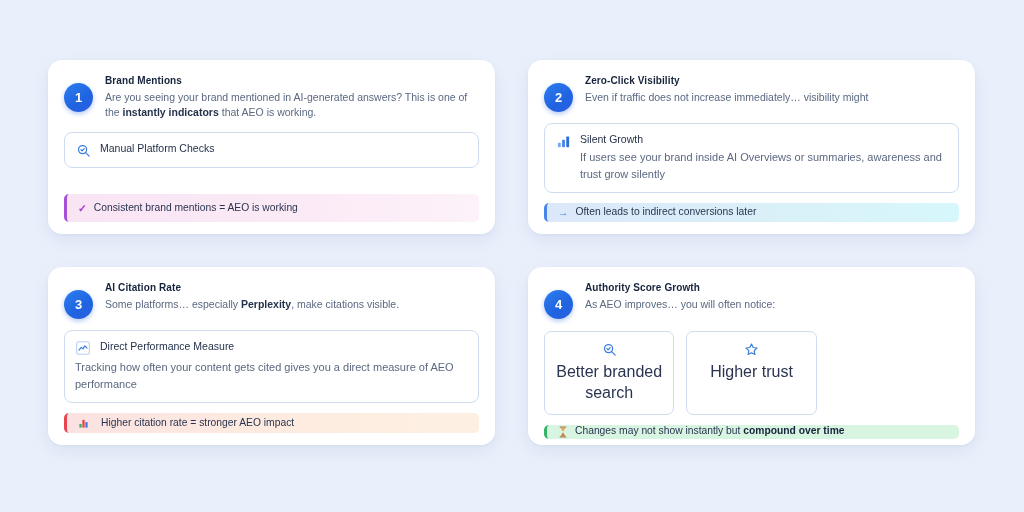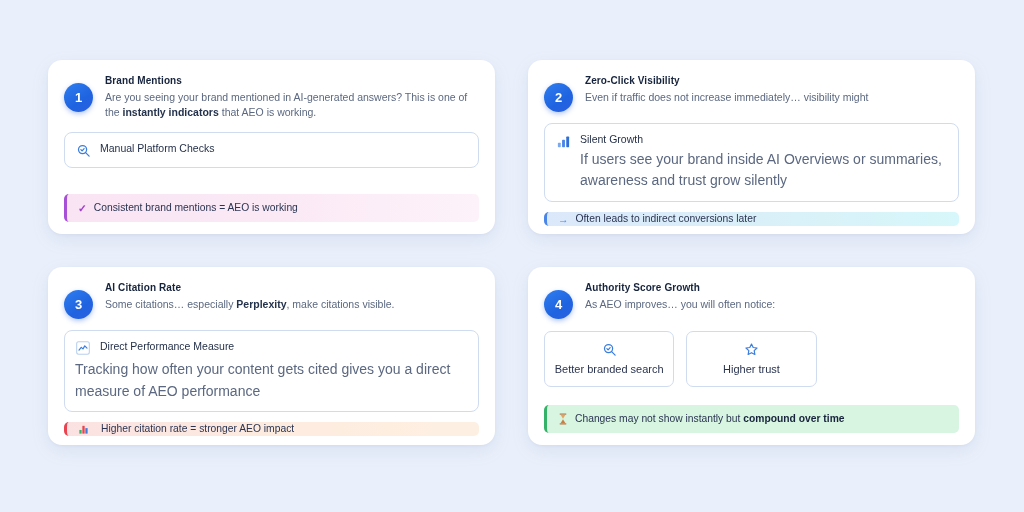--- a/index.html
+++ b/index.html
@@ -103,21 +103,21 @@
     margin-top: 1px;
   }
   .inner-body { flex: 1 1 auto; min-width: 0; }
   .inner-title {
     font-size: 10.5px;
     color: #1f2b44;
     line-height: 1.4;
     margin: 0;
   }
   .inner-desc {
-    font-size: 14px;
+    font-size: 11px;
     color: #5b6880;
     line-height: 1.55;
     margin: 5px 0 0 0;
   }
   .inner-desc.flush { margin-top: 3px; }
   .inner-desc.nested { margin-top: 2px; }
 
   .spacer { flex: 1 1 auto; }
 
   .banner {
@@ -170,21 +170,21 @@
     text-align: center;
   }
   .pill-ico {
     height: 16px;
     display: flex;
     align-items: center;
     justify-content: center;
     margin-bottom: 5px;
   }
   .pill-label {
-    font-size: 11px;
+    font-size: 16px;
     color: #2a3450;
     line-height: 1.3;
   }
   svg { display: block; }
 </style>
 </head>
 <body>
 
 <div class="page">
   <div class="grid">
@@ -246,21 +246,21 @@
         <span class="b-ico">→</span>
         <span>Often leads to indirect conversions later</span>
       </div>
     </div>
 
     <div class="card">
       <div class="card-head">
         <div class="badge">3</div>
         <div class="head-text">
           <p class="card-title">AI Citation Rate</p>
-          <p class="card-sub"><span>Some citations… especially </span><b>Perplexity</b><span>, make citations visible.</span></p>
+          <p class="card-sub"><span>Some platforms… especially </span><b>Perplexity</b><span>, make citations visible.</span></p>
         </div>
       </div>
       <div class="inner-box">
         <div class="inner-row">
           <span class="inner-ico">
             <svg width="16" height="16" viewBox="0 0 24 24">
               <rect x="2.5" y="2.5" width="19" height="19" rx="3" fill="none" stroke="#b9d0ef" stroke-width="1.6"></rect>
               <path d="M6 15.2l3.4-4.2 2.6 2.4 2.6-4.6 3.4 3.4" fill="none" stroke="#3b7ddd" stroke-width="1.8" stroke-linecap="round" stroke-linejoin="round"></path>
             </svg>
           </span>

